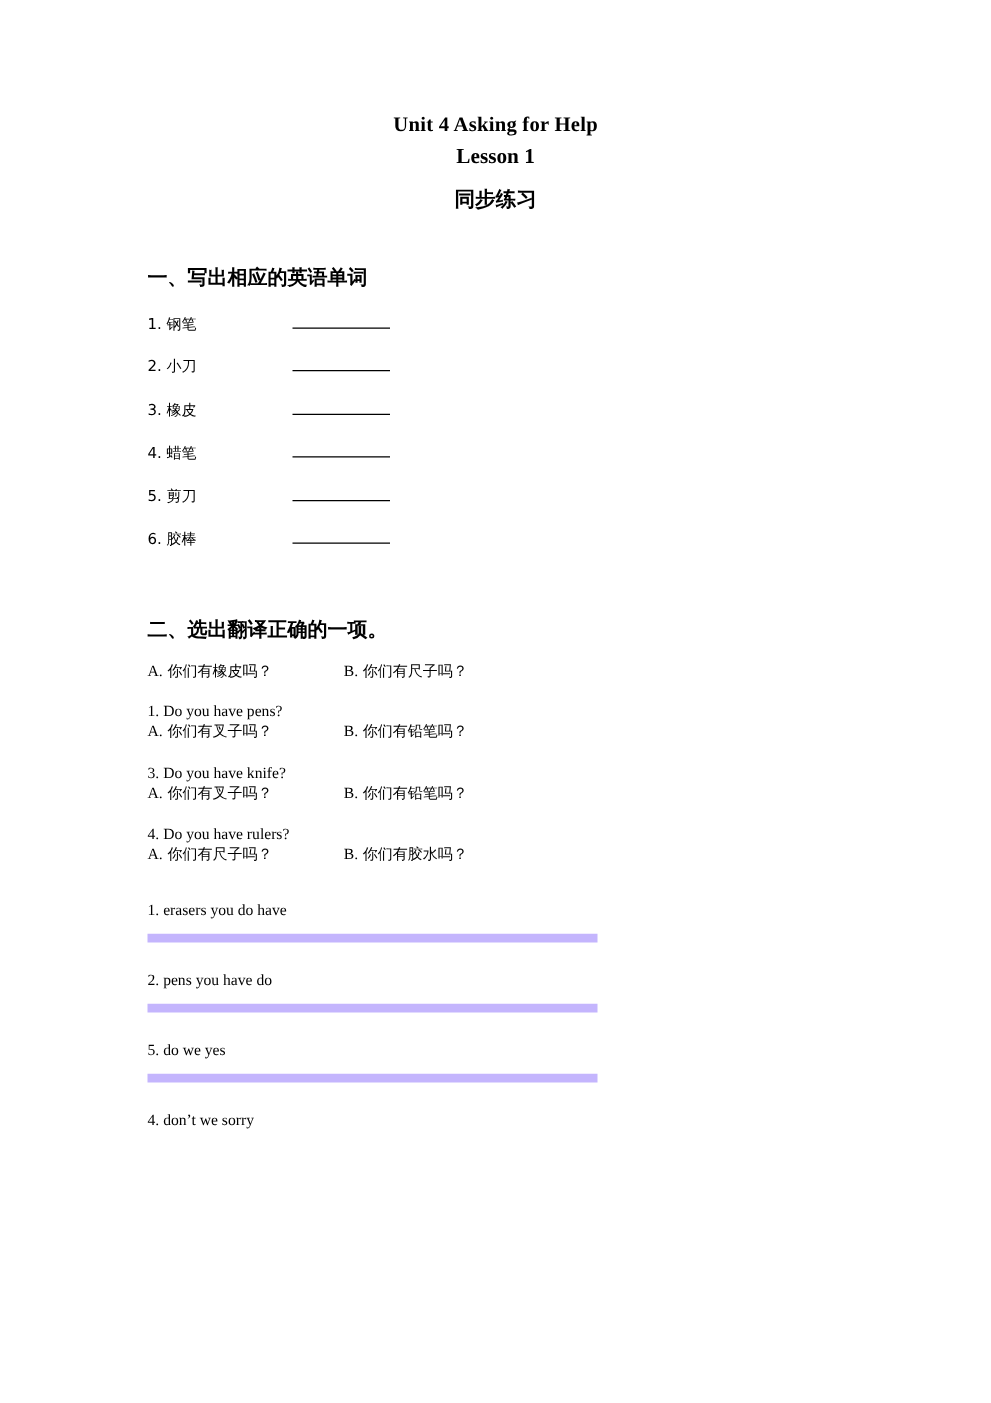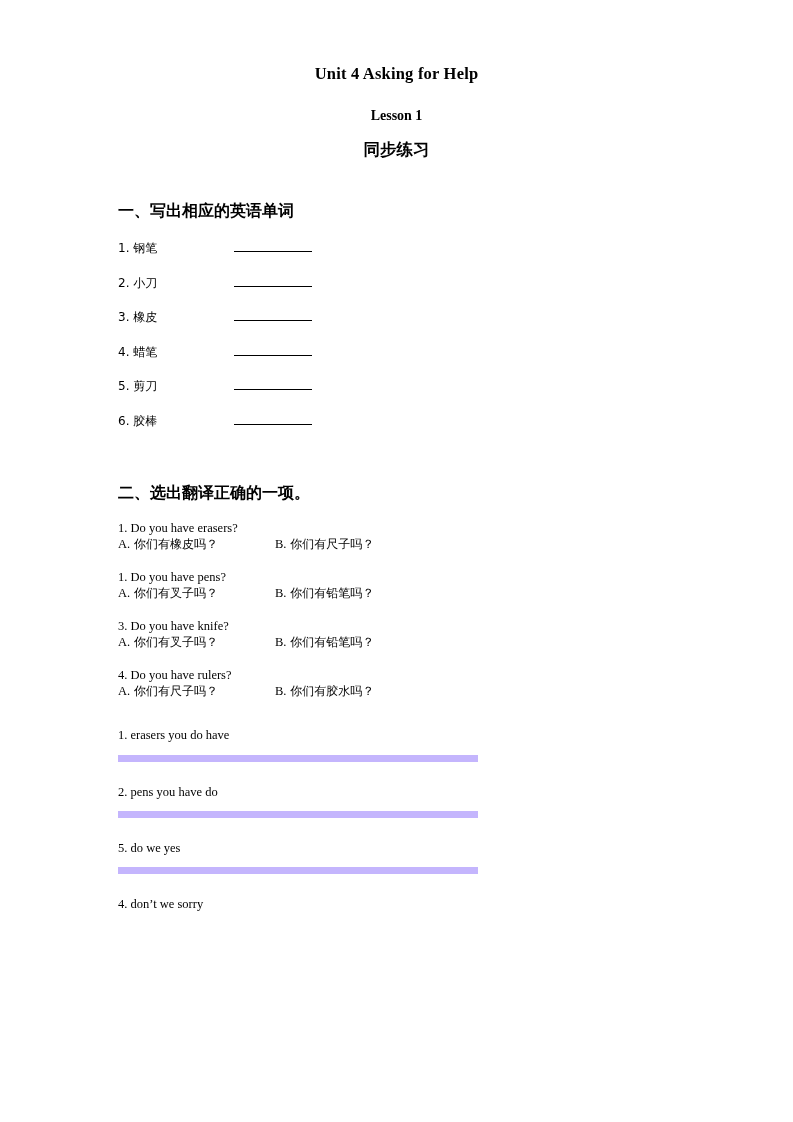--- a/index.html
+++ b/index.html
@@ -13,32 +13,32 @@
     height: 1122px;
     background: #ffffff;
     font-family: "Liberation Serif", serif;
     color: #000000;
     box-sizing: border-box;
     padding: 0 118px;
     overflow: hidden;
   }
   .title-block {
     text-align: center;
-    padding-top: 64px;
+    padding-top: 90px;
   }
   .doc-title {
     font-size: 16.5px;
     font-weight: bold;
     letter-spacing: 0.2px;
     line-height: 1.2;
   }
   .doc-subtitle {
-    font-size: 14px;
-    font-weight: bold;
-    margin-top: 24px;
+    font-size: 17px;
+    font-weight: bold;
+    margin-top: 5px;
     line-height: 1.2;
   }
   .doc-subtitle2 {
     font-size: 16.5px;
     font-weight: bold;
     margin-top: 15px;
     line-height: 1.2;
     font-family: "DejaVu Sans", sans-serif;
   }
   .section-head {
@@ -166,21 +166,20 @@
       <span class="vocab-num">
         <span>6.</span>
         <span class="cn">胶棒</span>
       </span>
       <span class="vocab-blank"></span>
     </div>
   </div>
 
   <div class="section-head sec2-head">二、选出翻译正确的一项。</div>
   <div class="q-block">
-    <div class="q-stem">1. Do you have erasers?</div>
     <div class="q-options">
       <span class="q-opt a">
         <span class="lead">A.</span>
         <span>你们有橡皮吗？</span>
       </span>
       <span class="q-opt b">
         <span class="lead">B.</span>
         <span>你们有尺子吗？</span>
       </span>
     </div>

